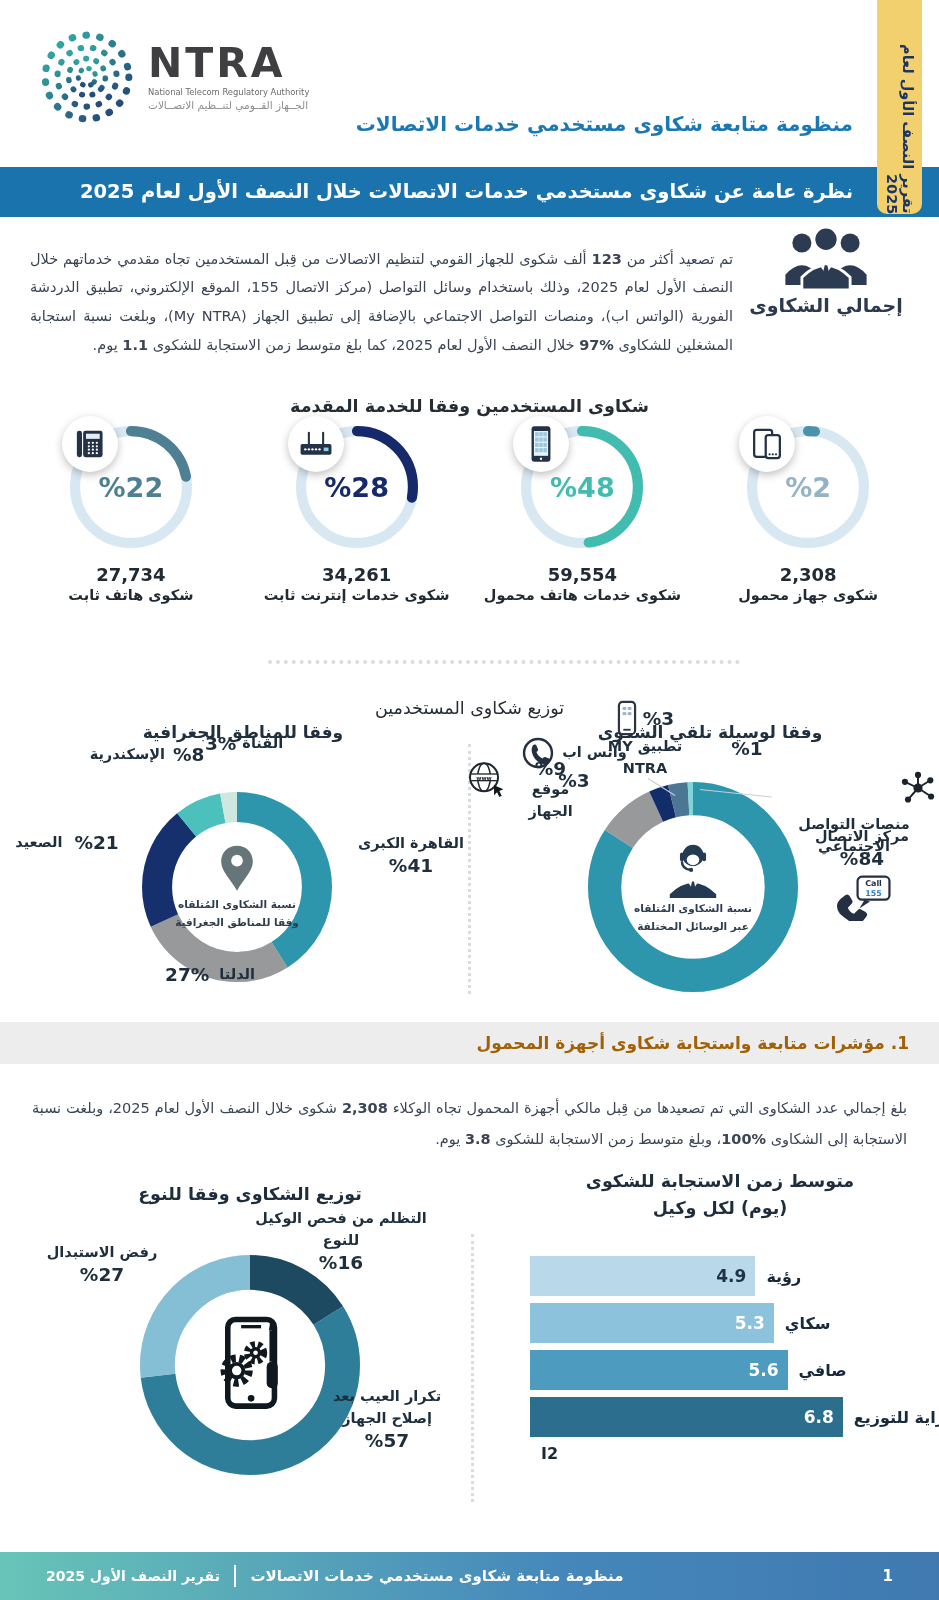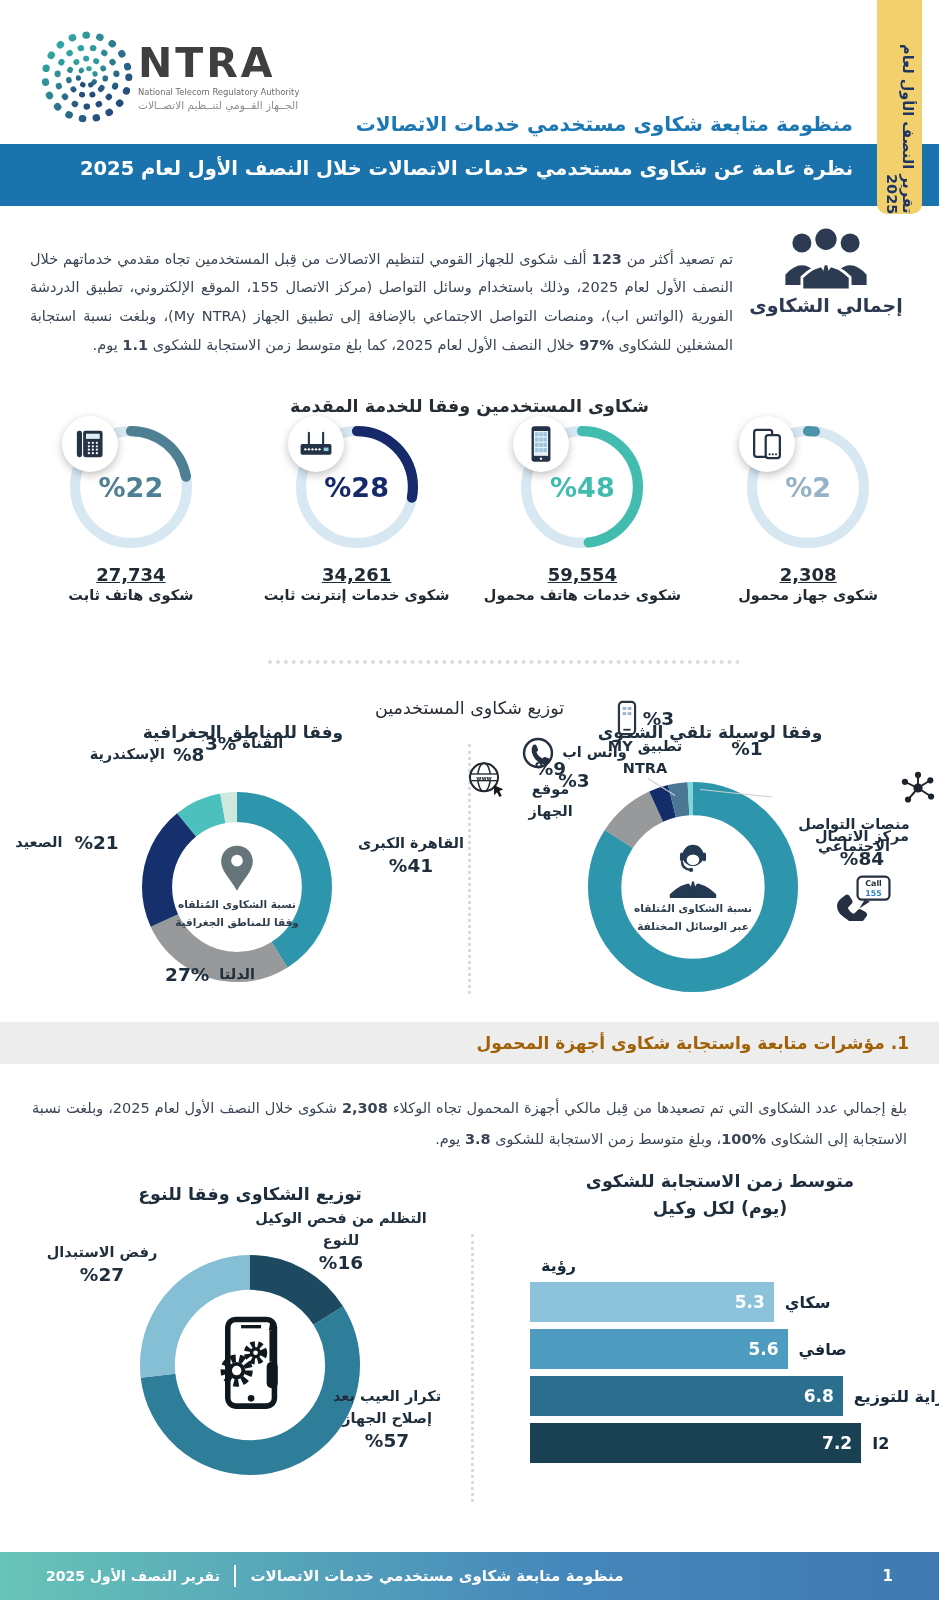--- a/index.html
+++ b/index.html
@@ -1,26 +1,26 @@
 <!DOCTYPE html>
 <html lang="ar"><head>
 <meta charset="utf-8">
 <style>
   html,body{margin:0;padding:0;background:#fff;font-family:"DejaVu Sans",sans-serif;}
   .page{position:relative;width:939px;height:1600px;margin:0 auto;background:#fff;overflow:hidden;direction:rtl;}
   
   .side-tab{position:absolute;top:0;right:17px;width:45px;height:214px;background:#f2d06e;border-radius:0 0 10px 10px;display:flex;align-items:center;justify-content:center;z-index:6;}
   .side-tab span{writing-mode:vertical-rl;font-size:14.5px;font-weight:700;color:#1e3563;letter-spacing:.5px;}
-  .logo{position:absolute;top:26px;left:36px;display:flex;align-items:center;direction:ltr;}
+  .logo{position:absolute;top:26px;left:36px;display:flex;align-items:center;gap:10px;direction:ltr;}
   .logo-dots{width:102px;height:102px;}
   .logo-acronym{font-size:41px;font-weight:700;color:#3f3f41;letter-spacing:3px;line-height:1;}
   .logo-sub-en{font-size:8.4px;color:#6b6b6b;margin-top:3px;}
   .logo-sub-ar{font-size:10.5px;color:#8e8e8e;margin-top:2px;text-align:left;direction:rtl;}
   .doc-title{position:absolute;top:112px;right:86px;font-size:20px;font-weight:700;color:#1c78b2;}
-  .banner{position:absolute;top:144px;left:0;width:100%;height:62px;background:#1a73ac;z-index:2;}
+  .banner{position:absolute;top:167px;left:0;width:100%;height:50px;background:#1a73ac;z-index:2;}
   .banner-text{line-height:50px;padding-right:86px;color:#fff;font-size:19.5px;font-weight:700;}
   
   .total{position:absolute;top:224px;right:22px;width:182px;text-align:center;}
   .total-label{font-size:19px;font-weight:700;color:#2c3950;margin-top:4px;}
   .total-value{font-size:31px;font-weight:700;color:#28a7a0;margin-top:2px;direction:ltr;}
   .intro-para{position:absolute;top:230px;right:206px;left:30px;font-size:14.5px;line-height:1.98;color:#3a4454;text-align:justify;font-weight:500;}
   
   .h-services{position:absolute;top:381px;left:0;width:100%;text-align:center;font-size:17.5px;font-weight:700;color:#262d34;}
   .h-dist{position:absolute;top:683px;left:0;width:100%;text-align:center;font-size:17.5px;font-weight:400;color:#262d34;}
   .h-sub-method{position:absolute;top:722px;left:490px;width:440px;text-align:center;font-size:17px;font-weight:700;color:#20303e;}
@@ -29,21 +29,21 @@
   .vsep{position:absolute;border-left:3px dotted #d9dde0;}
   .vsep1{left:468px;top:744px;height:250px;}
   .vsep2{left:471px;top:1234px;height:268px;}
   
   .svc-row{position:absolute;top:420px;left:18px;right:18px;display:flex;justify-content:space-around;}
   .svc-card{width:216px;text-align:center;}
   .svc-donut{position:relative;width:122px;height:122px;margin:6px auto 0;}
   .svc-donut svg.donut{position:absolute;inset:0;width:100%;height:100%;}
   .svc-ic{position:absolute;top:-10px;left:-8px;width:56px;height:56px;background:#fff;border-radius:50%;box-shadow:0 3px 8px rgba(0,0,0,.25);display:flex;align-items:center;justify-content:center;z-index:2;}
   .svc-pct{position:absolute;inset:0;display:flex;align-items:center;justify-content:center;font-size:27px;font-weight:700;direction:ltr;}
-  .svc-count{margin-top:16px;font-size:18px;font-weight:700;color:#222b33;direction:ltr;text-decoration:underline;}
+  .svc-count{margin-top:16px;font-size:18px;font-weight:700;color:#222b33;direction:ltr;}
   .svc-label{margin-top:2px;font-size:14.5px;font-weight:700;color:#222b33;}
   
   .big-donut{position:absolute;}
   .big-donut svg.donut{position:absolute;inset:0;width:100%;height:100%;}
   #donut-method{left:588px;top:782px;width:210px;height:210px;}
   #donut-geo{left:142px;top:792px;width:190px;height:190px;}
   #donut-type{left:140px;top:1255px;width:220px;height:220px;}
   .donut-center{position:absolute;inset:0;display:flex;flex-direction:column;align-items:center;justify-content:center;gap:3px;text-align:center;z-index:2;}
   .c-line{font-size:10.5px;font-weight:700;color:#2e3d4c;line-height:1.45;}
   
@@ -412,20 +412,23 @@
     <div class="band-text">1. مؤشرات متابعة واستجابة شكاوى أجهزة المحمول</div>
   </div>
   <p class="para2"><span>بلغ إجمالي عدد الشكاوى التي تم تصعيدها من قِبل مالكي أجهزة المحمول تجاه الوكلاء </span><span style="font-weight: 700;">2,308</span><span> شكوى خلال النصف الأول لعام 2025، وبلغت نسبة الاستجابة إلى الشكاوى </span><span style="font-weight: 700;">%100</span><span>، وبلغ متوسط زمن الاستجابة للشكوى </span><span style="font-weight: 700;">3.8</span><span> يوم.</span></p>
 
   <div class="rt-title">
     <div>متوسط زمن الاستجابة للشكوى</div>
     <div>(يوم)  لكل وكيل</div>
   </div>
   <div class="bars">
       <div class="bar-row">
+        <div class="bar" style="width: 225.4px; background: rgb(185, 216, 233);">
+          <span class="bar-val">4.9</span>
+        </div>
         <span class="bar-name">رؤية</span>
       </div>
       <div class="bar-row">
         <div class="bar" style="width: 243.8px; background: rgb(140, 194, 220);">
           <span class="bar-val">5.3</span>
         </div>
         <span class="bar-name">سكاي</span>
       </div>
       <div class="bar-row">
         <div class="bar" style="width: 257.6px; background: rgb(77, 156, 192);">
@@ -433,23 +436,20 @@
         </div>
         <span class="bar-name">صافي</span>
       </div>
       <div class="bar-row">
         <div class="bar" style="width: 312.8px; background: rgb(43, 110, 142);">
           <span class="bar-val">6.8</span>
         </div>
         <span class="bar-name">راية للتوزيع</span>
       </div>
       <div class="bar-row">
-        <div class="bar" style="width: 331.2px; background: rgb(26, 64, 84);">
-          <span class="bar-val">7.2</span>
-        </div>
         <span class="bar-name">I2</span>
       </div>
     </div>
   <div class="vsep vsep2"></div>
 
   <div class="lt-title">توزيع الشكاوى وفقا للنوع</div>
   <div class="big-donut" id="donut-type">
       <svg viewBox="0 0 120 120" class="donut">
         <circle cx="60" cy="60" r="50.5" fill="none" stroke="#d8e8f3" stroke-width="19" transform="rotate(-90 60 60)"></circle>
         <circle cx="60" cy="60" r="50.5" fill="none" stroke="#1d4a60" stroke-width="19" stroke-dasharray="50.76813728201106 317.3008580125691" transform="rotate(-90 60 60)"></circle>

